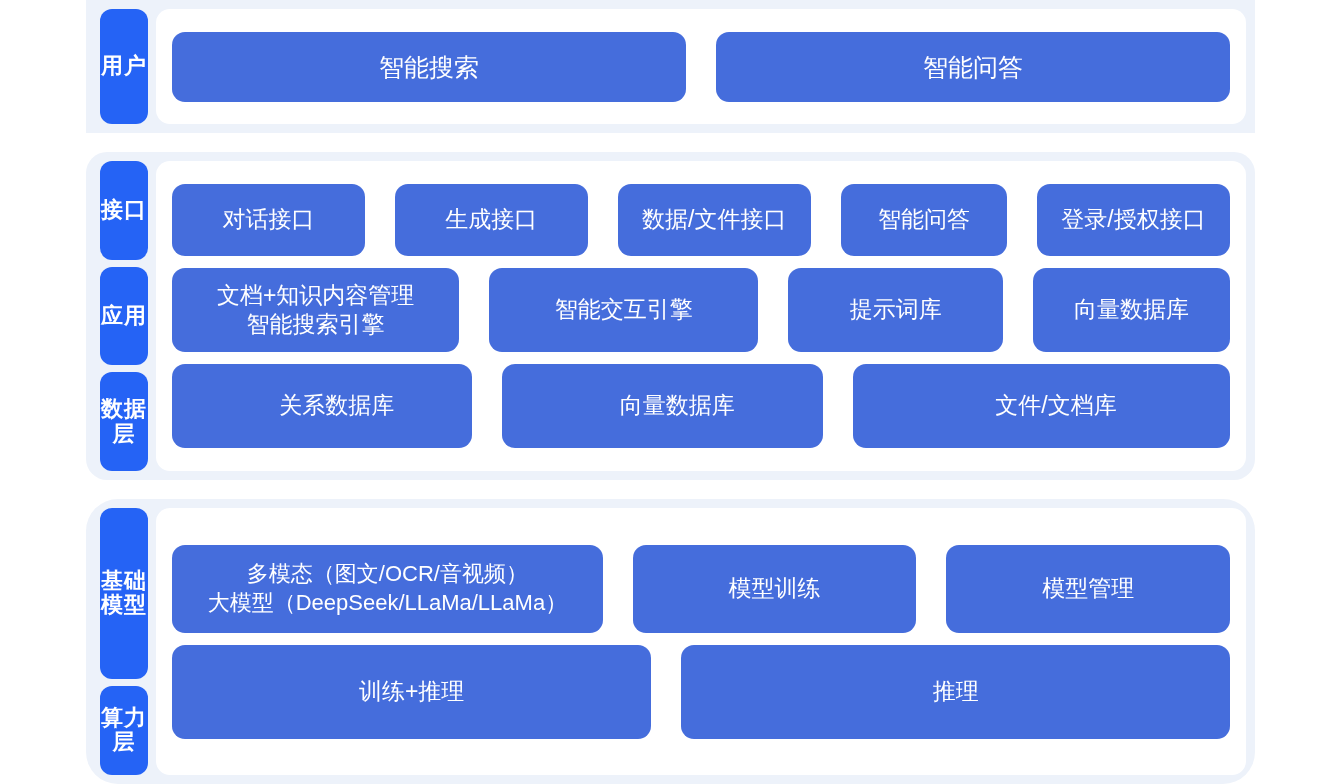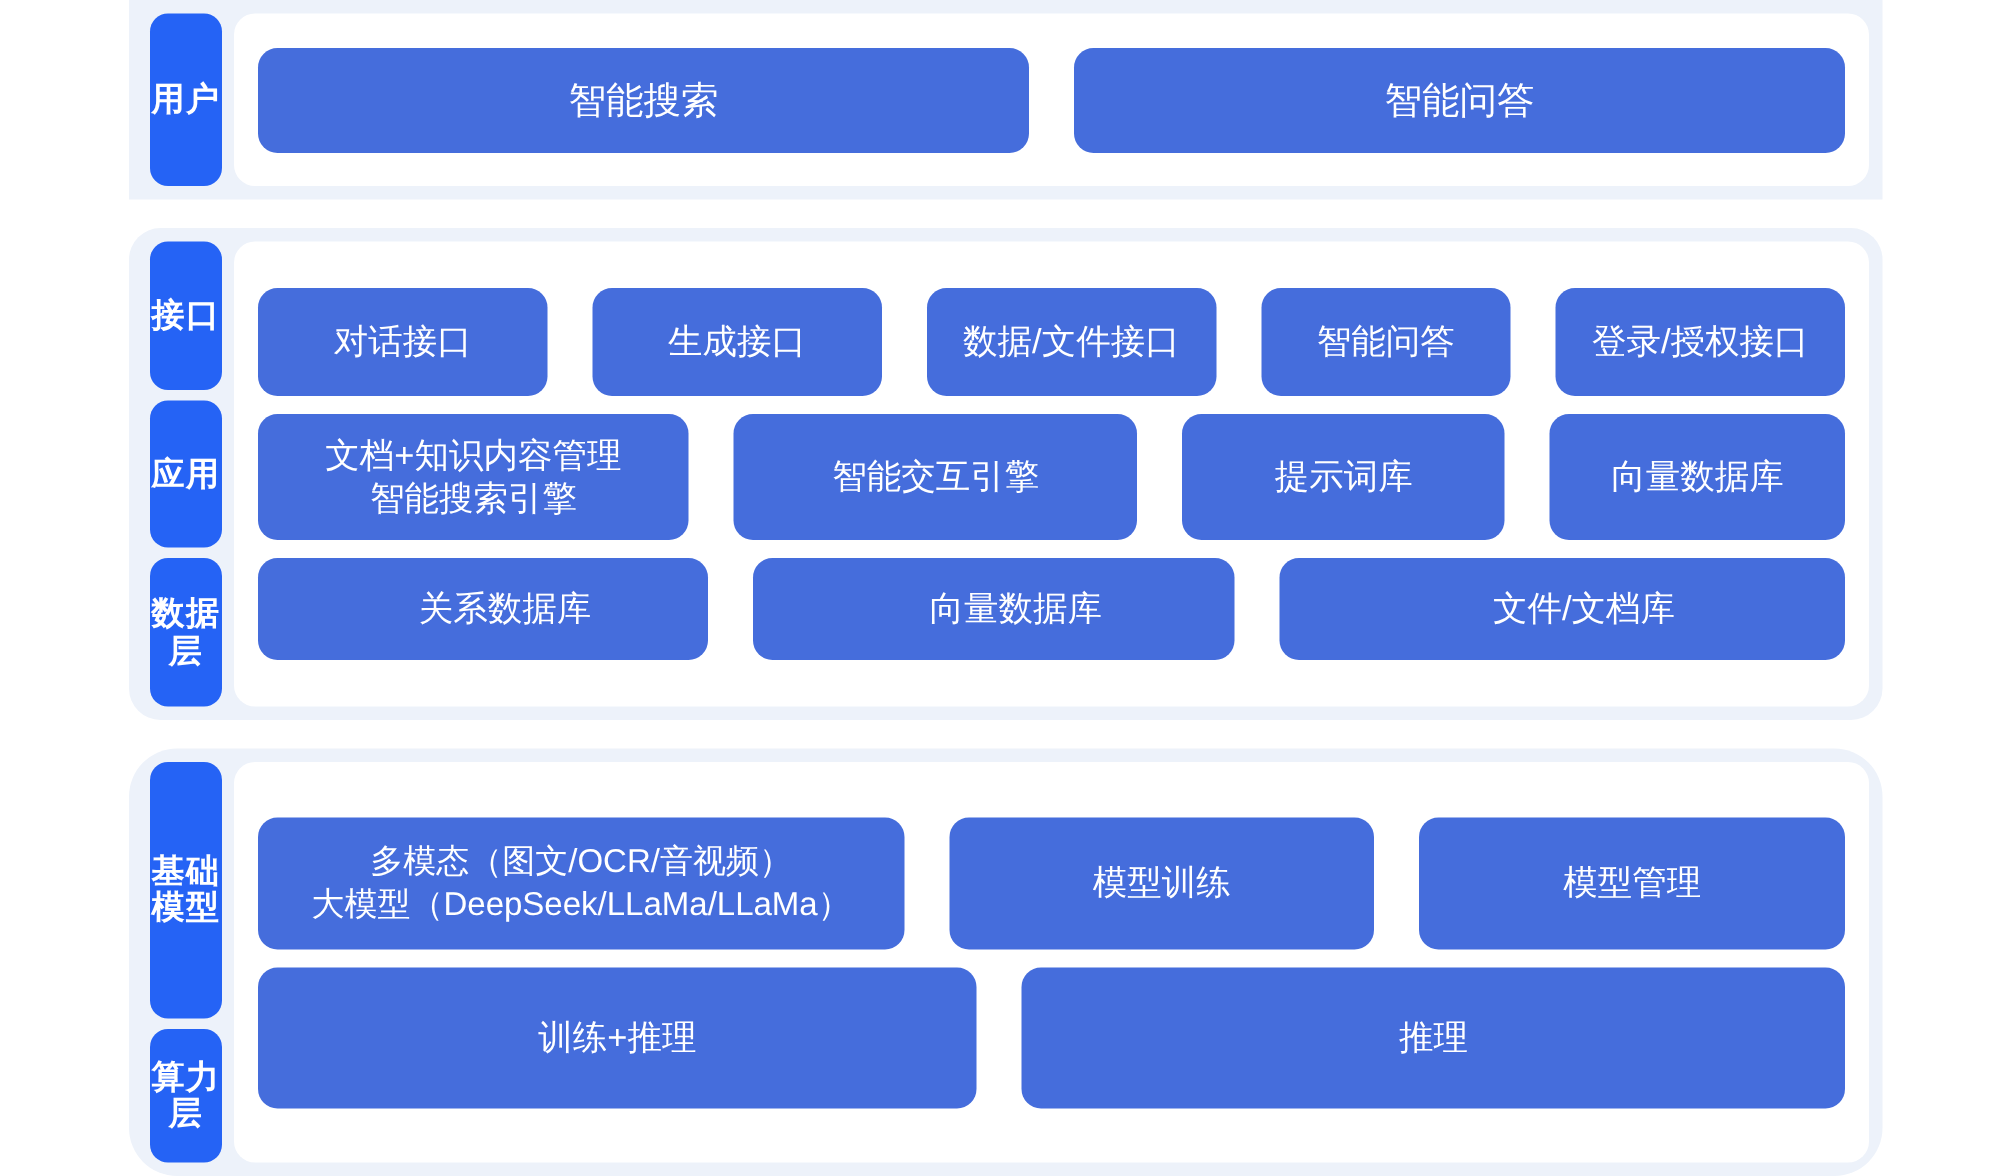--- a/index.html
+++ b/index.html
@@ -101,21 +101,21 @@
     font-size: 23px;
     line-height: 1.28;
     padding: 6px 8px;
     box-sizing: border-box;
     white-space: pre-line;
   }
 
   .row-users .box    { height: 70px;  font-size: 25px; }
   .row-api .box      { height: 72px;  font-size: 23px; }
   .row-app .box      { height: 84px;  font-size: 23px; }
-  .row-data .box     { height: 68px;  font-size: 23px; padding-left: 37px; }
+  .row-data .box     { height: 84px;  font-size: 23px; padding-left: 37px; }
   .row-model .box    { height: 88px;  font-size: 23px; }
   .row-compute .box  { height: 94px;  font-size: 23px; }
 
   .row-model .box.multimodal { font-size: 22px; line-height: 1.3; }
 </style>
 </head>
 <body>
 
 <div class="diagram">
 

